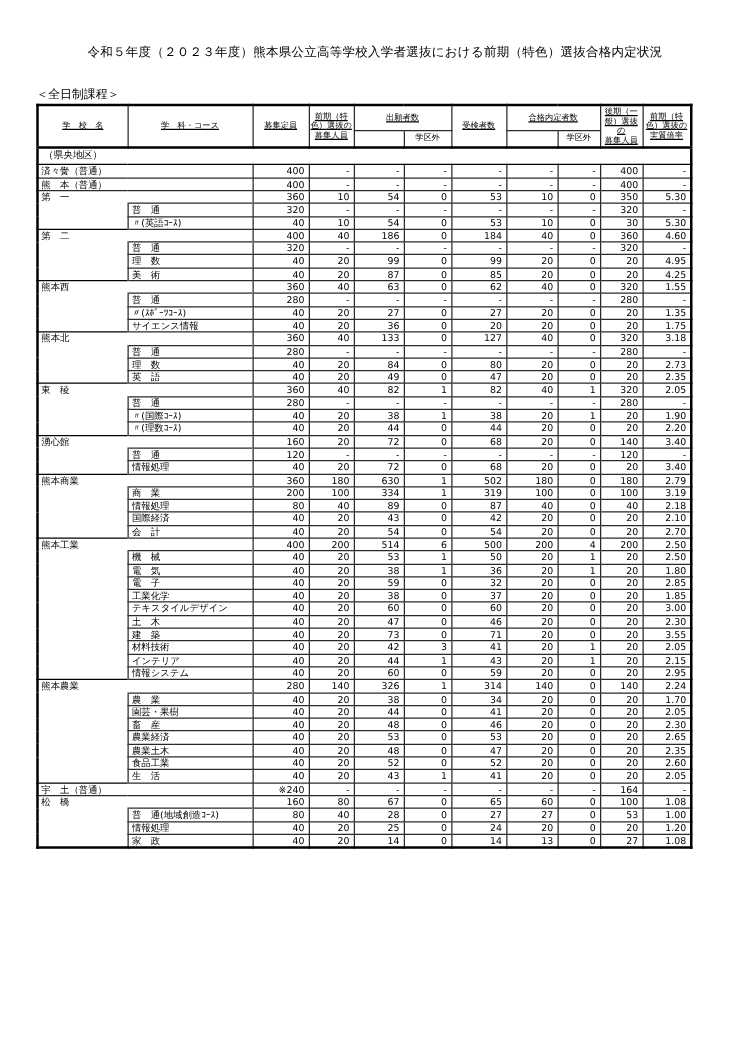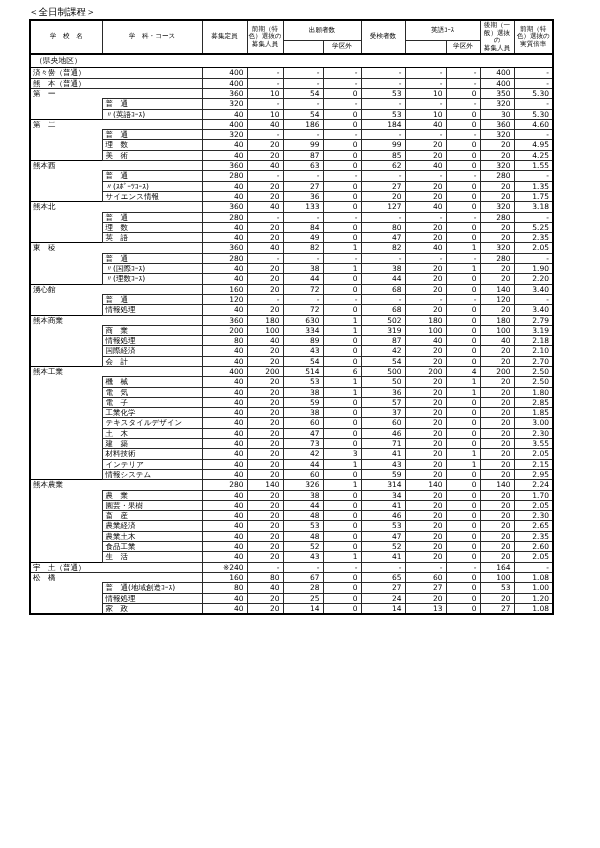--- a/index.html
+++ b/index.html
@@ -10,52 +10,53 @@
   }
   .page{position:relative;width:600px;height:848px;overflow:hidden;}
   .title{
     margin-top:37px;text-align:center;font-size:10px;line-height:12px;
     letter-spacing:0.2px;white-space:nowrap;
   }
   .date-line{
     margin-top:1px;margin-right:48px;text-align:right;font-size:9px;line-height:11px;
   }
   .course-type{
-    margin-left:29px;margin-top:6px;margin-bottom:2px;font-size:9.5px;line-height:11px;
+    margin-left:29px;margin-top:21px;margin-bottom:2px;font-size:9.5px;line-height:11px;
   }
   table{
     margin-left:29px;width:523px;table-layout:fixed;
     border-collapse:collapse;border:2px solid #000;
   }
   th,td{
     border:1px solid #2a2a2a;font-weight:normal;overflow:hidden;
     padding:0;vertical-align:middle;
   }
   thead th{
     font-size:6.6px;line-height:7.6px;text-align:center;
     white-space:pre-line;padding:1px 0;
   }
-  thead tr.h1 th{height:13px;}
+  thead tr.h1 th{height:13px;text-decoration:underline;}
   thead tr.h2 th{height:8px;}
   tbody td{font-size:7.5px;height:9.3px;line-height:9.3px;white-space:nowrap;}
   td.num{text-align:right;padding-right:3px;}
   td.school{text-align:left;padding-left:2px;margin-left:32px;}
   td.course{text-align:left;padding-left:3px;margin-left:32px;}
   tr.block-start td{border-top:1.8px solid #000;}
   td.spacer{border-top:none;border-bottom:none;}
   td.no-bottom{border-bottom:none;}
   tr.section-row td{
     font-size:7.8px;height:12px;line-height:12px;text-align:left;padding-left:4px;
     border-bottom:1.8px solid #000;border-top:2px solid #000;font-family:Liberation Mono, monospace;
   }
 </style>
 </head>
 <body>
 
 <div class="page">
+  <div class="title">令和５年度（２０２３年度）熊本県公立高等学校入学者選抜における前期（特色）選抜合格内定状況</div>
   <div class="course-type">＜全日制課程＞</div>
 
   <table>
     <colgroup>
       <col style="width:72px">
         <col style="width:100px">
         <col style="width:45px">
       <col style="width:36px">
         <col style="width:40px">
         <col style="width:38px">
@@ -68,21 +69,21 @@
     <thead>
       <tr class="h1">
         <th rowspan="2">学　校　名</th>
         <th rowspan="2">学　科・コース</th>
         <th rowspan="2">募集定員</th>
         <th rowspan="2">前期（特
 色）選抜の
 募集人員</th>
         <th colspan="2">出願者数</th>
         <th rowspan="2">受検者数</th>
-        <th colspan="2">英語ｺｰｽ</th>
+        <th colspan="2">合格内定者数</th>
         <th rowspan="2">後期（一
 般）選抜の
 募集人員</th>
         <th rowspan="2">前期（特
 色）選抜の
 実質倍率</th>
       </tr>
       <tr class="h2">
         <th></th>
         <th>学区外</th>
@@ -281,21 +282,21 @@
         <tr>
           <td class="course">理　数</td>
           <td class="num">40</td>
           <td class="num">20</td>
           <td class="num">84</td>
           <td class="num">0</td>
           <td class="num">80</td>
           <td class="num">20</td>
           <td class="num">0</td>
           <td class="num">20</td>
-          <td class="num">5.25</td>
+          <td class="num">2.73</td>
         </tr>
         <tr>
           <td class="course">英　語</td>
           <td class="num">40</td>
           <td class="num">20</td>
           <td class="num">49</td>
           <td class="num">0</td>
           <td class="num">47</td>
           <td class="num">20</td>
           <td class="num">0</td>
@@ -485,21 +486,21 @@
           <td class="num">1</td>
           <td class="num">20</td>
           <td class="num">1.80</td>
         </tr>
         <tr>
           <td class="course">電　子</td>
           <td class="num">40</td>
           <td class="num">20</td>
           <td class="num">59</td>
           <td class="num">0</td>
-          <td class="num">57</td>
+          <td class="num">32</td>
           <td class="num">20</td>
           <td class="num">0</td>
           <td class="num">20</td>
           <td class="num">2.85</td>
         </tr>
         <tr>
           <td class="course">工業化学</td>
           <td class="num">40</td>
           <td class="num">20</td>
           <td class="num">38</td>

